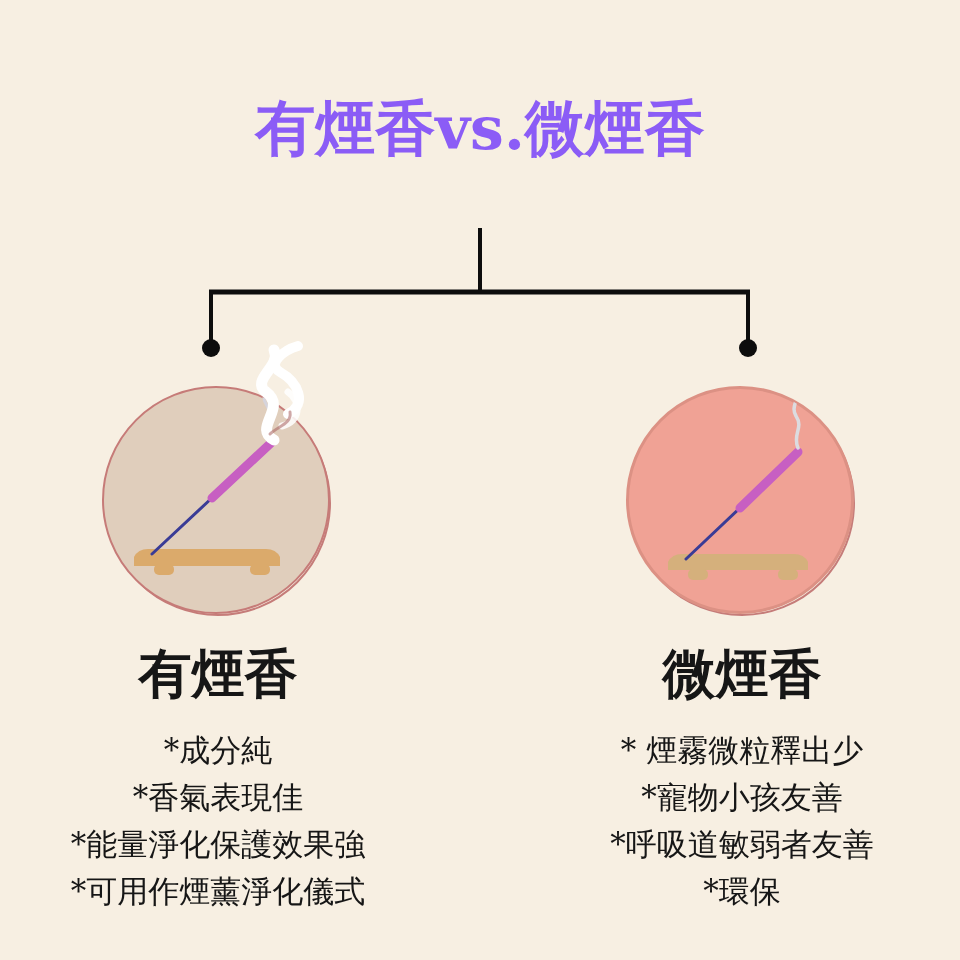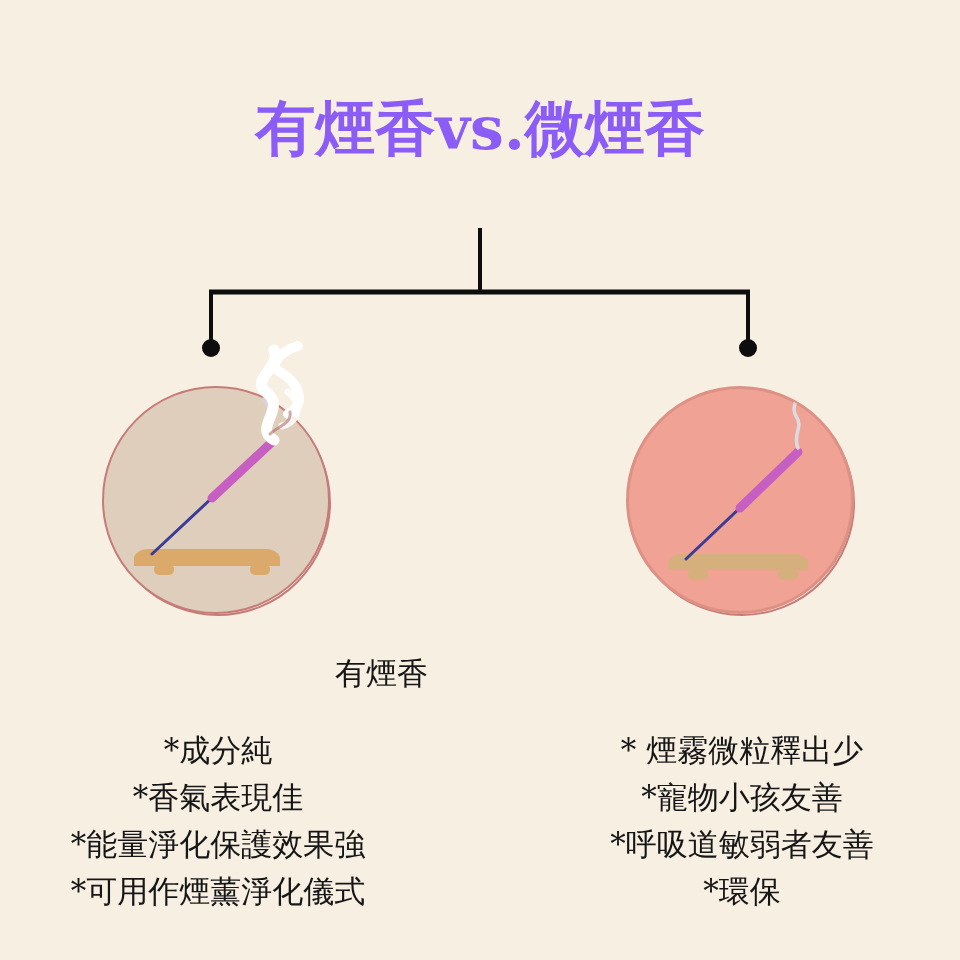--- a/index.html
+++ b/index.html
@@ -89,24 +89,24 @@
     top: 0;
     width: 232px;
     height: 232px;
     overflow: visible;
   }
 
   
   .col-heading {
     position: absolute;
     width: 420px;
-    text-align: right;
-    font-size: 31px;
+    text-align: center;
+    font-size: 53px;
     line-height: 46px;
-    font-weight: 400;
+    font-weight: 700;
     color: #161616;
     white-space: nowrap;
   }
   .col-heading.left  { left: 8px;   top: 650px; }
   .col-heading.right { left: 532px; top: 650px; }
 
   .bullets {
     position: absolute;
     width: 440px;
     text-align: center;
@@ -195,20 +195,21 @@
           <line x1="60" y1="173" x2="116" y2="120" stroke="#3A3C96" stroke-width="3" stroke-linecap="round"></line>
           <line x1="114" y1="122" x2="172" y2="66" stroke="#C75FC2" stroke-width="9" stroke-linecap="round"></line>
         </g>
 
         <path d="M172 62 C166 48 178 42 170 30 C164 20 174 14 170 2" fill="none" stroke="#DCDCE0" stroke-width="3.5" stroke-linecap="round"></path>
       </g>
     </svg>
   </div>
 
   <div class="col-heading left">有煙香</div>
+  <div class="col-heading right">微煙香</div>
 
   <div class="bullets left">
     <div class="line">*成分純</div>
     <div class="line">*香氣表現佳</div>
     <div class="line">*能量淨化保護效果強</div>
     <div class="line">*可用作煙薰淨化儀式</div>
   </div>
 
   <div class="bullets right">
     <div class="line">* 煙霧微粒釋出少</div>

